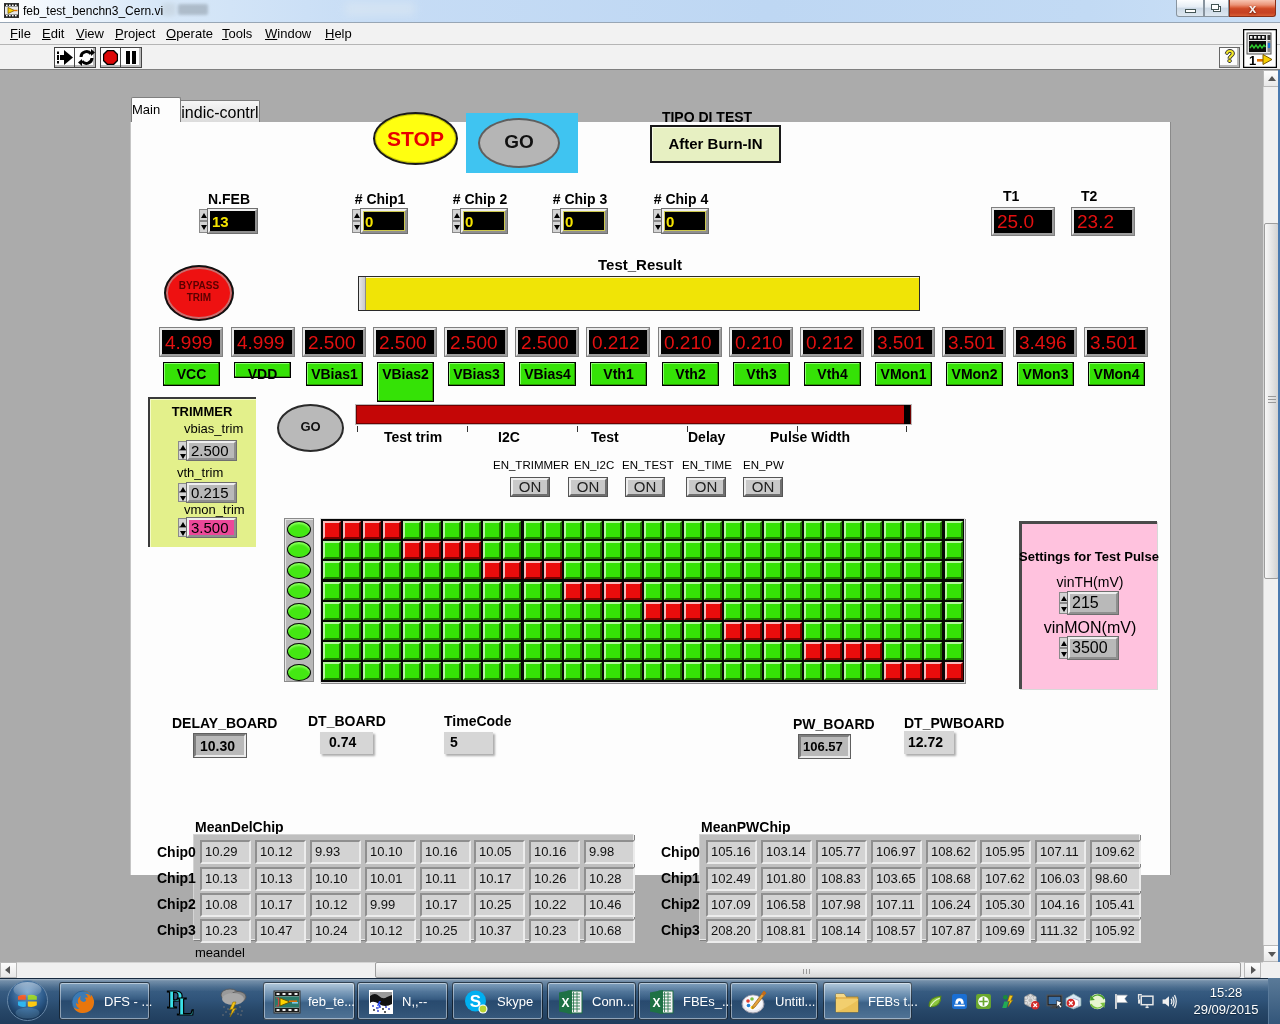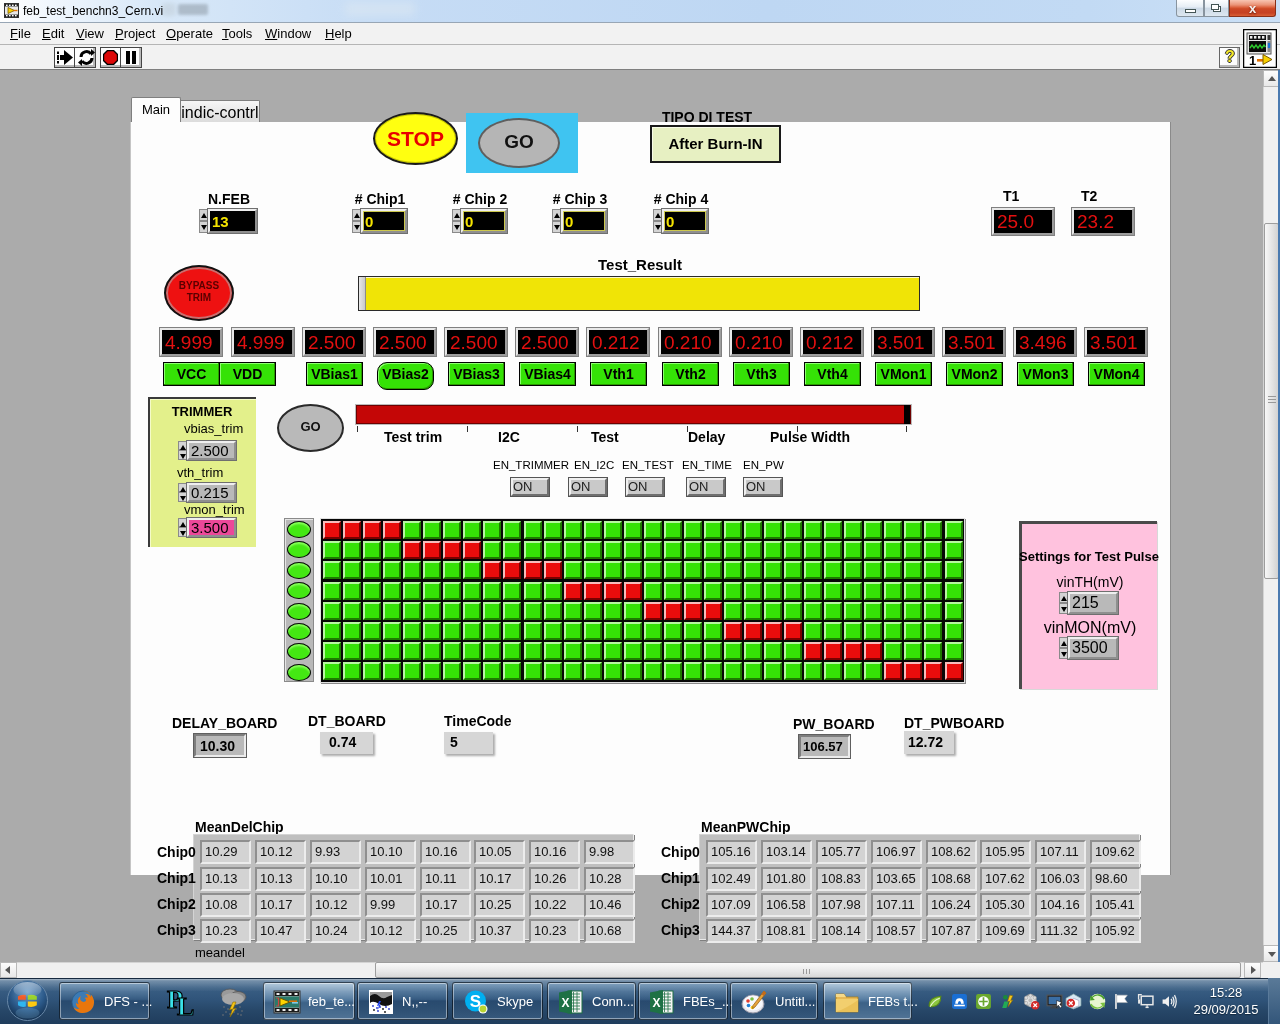--- a/index.html
+++ b/index.html
@@ -8,21 +8,21 @@
 .disp{position:absolute;background:#000;border:2px solid;border-color:#e8e8e8 #9d9d9d #9d9d9d #e8e8e8;box-shadow:0 0 0 1px #808080;color:#e31010;}
 .glab{position:absolute;background:#35e206;border:1px solid #000;box-shadow:inset -1px -1px 0 #2a9a00,inset 1px 1px 0 #8dff70;font-weight:bold;font-size:14px;color:#000;text-align:center;}
 .sparr{position:absolute;left:0;width:9px;background:#d4d4d4;border:1px solid #8a8a8a;}
 .sparr:after{content:"";position:absolute;left:1px;border-left:3px solid transparent;border-right:3px solid transparent;}
 .up:after{top:3px;border-bottom:5px solid #000;}
 .dn:after{top:3px;border-top:5px solid #000;}
 .cell{position:absolute;width:18px;height:18px;}
 .cg{background:#35e206;border:2px solid;border-color:#b7f7a0 #1d7a00 #1d7a00 #b7f7a0;}
 .cr{background:#ea0c0c;border:2px solid;border-color:#f7bcbc #7a0000 #7a0000 #f7bcbc;}
 .tcell{position:absolute;background:#d3d3d3;border:2px solid;border-color:#8f8f8f #ececec #ececec #8f8f8f;font-size:13px;color:#111;padding-left:3px;}
-.onbtn{position:absolute;width:38px;height:18px;background:#c9c9c9;border:2px solid;border-color:#efefef #6f6f6f #6f6f6f #efefef;box-shadow:0 0 0 1px #555;font-size:13px;color:#222;text-align:left;line-height:14px;}
+.onbtn{position:absolute;width:38px;height:18px;background:#c9c9c9;border:2px solid;border-color:#efefef #6f6f6f #6f6f6f #efefef;box-shadow:0 0 0 1px #555;font-size:15px;color:#222;text-align:center;line-height:14px;}
 .tbtn{position:absolute;top:982px;height:38px;border-radius:3px;border:1px solid rgba(0,0,0,0.55);box-shadow:inset 0 0 0 1px rgba(255,255,255,0.45);background:linear-gradient(180deg,rgba(150,185,215,0.55),rgba(70,110,150,0.30) 45%,rgba(30,60,95,0.35) 50%,rgba(80,120,160,0.45));color:#fff;font-size:13px;}
 .tbtn .tt{position:absolute;left:44px;top:11px;white-space:nowrap;}
 .tico{position:absolute;left:9px;top:5px;width:28px;height:28px;}
 .tray{position:absolute;top:15px;width:17px;height:17px;}
 </style></head><body>
 <div style="position:absolute;left:0;top:0;width:1280px;height:22px;background:linear-gradient(90deg,#ffffff 0%,#f0f6fd 4%,#d8e8f8 12%,#c6dcf5 30%,#bed7f3 60%,#c2daf4 85%,#cbe0f6 100%);"></div>
 <div style="position:absolute;left:162px;top:3px;width:14px;height:13px;background:#b9c4cc;opacity:.4;filter:blur(2px);border-radius:3px;"></div>
 <div style="position:absolute;left:178px;top:4px;width:30px;height:11px;background:#8e9aa6;opacity:.55;filter:blur(1.5px);border-radius:2px;"></div>
 <div style="position:absolute;left:345px;top:2px;width:70px;height:14px;background:#dce8f2;opacity:.6;filter:blur(4px);"></div>
 <svg class="ab" style="left:4px;top:3px" width="15" height="15" viewBox="0 0 15 15">
@@ -106,21 +106,21 @@
 <path d="M20 25.5 L29 30.5 L20 35.5 Z" fill="#f7d000" stroke="#7a5a00" stroke-width="1"></path>
 </svg>
 <div style="position:absolute;left:0;top:70px;width:1263px;height:892px;background:#ababab;"></div>
 <div style="position:absolute;left:131px;top:122px;width:1039px;height:753px;background:#fdfdfd;"></div>
 <div style="position:absolute;left:1170px;top:122px;width:1px;height:753px;background:#8a8a8a;"></div>
 <div style="position:absolute;left:130px;top:122px;width:1px;height:753px;background:#c5c5c5;"></div>
 <div style="position:absolute;left:180px;top:100px;width:80px;height:22px;background:linear-gradient(180deg,#f6f6f6,#dcdcdc);border:1px solid #7f7f7f;border-bottom:none;border-top-right-radius:2px;">
     <div style="margin-top:3px;text-align:center;font-size:16px;">indic-contrl</div>
   </div>
 <div style="position:absolute;left:131px;top:97px;width:50px;height:25px;background:#fdfdfd;border:1px solid #7f7f7f;border-bottom:none;border-top-left-radius:2px;border-top-right-radius:2px;">
-    <div style="margin-top:4px;text-align:center;font-size:13px;">Main</div>
+    <div style="margin-top:4px;font-size:13px;">Main</div>
   </div>
 <div style="position:absolute;left:373px;top:112px;width:85px;height:53px;background:#ffff10;border:2px solid #1a1a1a;border-radius:50%;box-shadow:inset 0 0 0 1px #c8c800;">
     <div style="margin-top:13px;text-align:center;font-weight:bold;font-size:21px;color:#e80000;">STOP</div>
   </div>
 <div style="position:absolute;left:466px;top:113px;width:112px;height:60px;background:#3fc4f1;"></div>
 <div style="position:absolute;left:478px;top:118px;width:82px;height:50px;background:#b5b5b5;border:2px solid #5f5f5f;border-radius:50%;">
     <div style="margin-top:11px;text-align:center;font-weight:bold;font-size:19px;color:#111;">GO</div>
   </div>
 <div style="position:absolute;left:637px;top:109px;width:140px;text-align:center;font-weight:bold;font-size:14px;">TIPO DI TEST</div>
 <div style="position:absolute;left:650px;top:125px;width:131px;height:38px;background:#e7f0c2;border:2px solid #1a1a1a;box-shadow:inset 1px 1px 0 #f8fce8;">
@@ -177,27 +177,27 @@
   </div>
 <div style="position:absolute;left:560px;top:256px;width:160px;text-align:center;font-weight:bold;font-size:15px;">Test_Result</div>
 <div style="position:absolute;left:358px;top:276px;width:562px;height:35px;background:#f0e406;border:1px solid #2a2a2a;box-shadow:inset 0 1px 0 #fbf8d0;">
     <div style="position:absolute;left:0;top:0;bottom:0;width:7px;background:linear-gradient(90deg,#e8e8e8,#c9c9c9);border-right:1px solid #8a8a8a;"></div>
   </div>
 <div class="disp" style="position:absolute;left:160px;top:328px;width:62px;height:28px;"></div>
 <div style="position:absolute;left:165px;top:332px;font-size:19px;color:#e31010;">4.999</div>
 <div class="glab" style="position:absolute;left:163px;top:362px;width:57px;height:24px;line-height:22px;">VCC</div>
 <div class="disp" style="position:absolute;left:232px;top:328px;width:62px;height:28px;"></div>
 <div style="position:absolute;left:237px;top:332px;font-size:19px;color:#e31010;">4.999</div>
-<div class="glab" style="position:absolute;left:219px;top:362px;width:57px;height:24px;line-height:22px;">VDD</div>
+<div class="glab" style="position:absolute;left:234px;top:362px;width:57px;height:16px;line-height:22px;">VDD</div>
 <div class="disp" style="position:absolute;left:303px;top:328px;width:62px;height:28px;"></div>
 <div style="position:absolute;left:308px;top:332px;font-size:19px;color:#e31010;">2.500</div>
 <div class="glab" style="position:absolute;left:306px;top:362px;width:57px;height:24px;line-height:22px;">VBias1</div>
 <div class="disp" style="position:absolute;left:374px;top:328px;width:62px;height:28px;"></div>
 <div style="position:absolute;left:379px;top:332px;font-size:19px;color:#e31010;">2.500</div>
-<div class="glab" style="position:absolute;left:377px;top:362px;width:57px;height:28px;line-height:22px;border-radius:10px;">VBias2</div>
+<div class="glab" style="position:absolute;left:377px;top:362px;width:57px;height:40px;line-height:22px;">VBias2</div>
 <div class="disp" style="position:absolute;left:445px;top:328px;width:62px;height:28px;"></div>
 <div style="position:absolute;left:450px;top:332px;font-size:19px;color:#e31010;">2.500</div>
 <div class="glab" style="position:absolute;left:448px;top:362px;width:57px;height:24px;line-height:22px;">VBias3</div>
 <div class="disp" style="position:absolute;left:516px;top:328px;width:62px;height:28px;"></div>
 <div style="position:absolute;left:521px;top:332px;font-size:19px;color:#e31010;">2.500</div>
 <div class="glab" style="position:absolute;left:519px;top:362px;width:57px;height:24px;line-height:22px;">VBias4</div>
 <div class="disp" style="position:absolute;left:587px;top:328px;width:62px;height:28px;"></div>
 <div style="position:absolute;left:592px;top:332px;font-size:19px;color:#e31010;">0.212</div>
 <div class="glab" style="position:absolute;left:590px;top:362px;width:57px;height:24px;line-height:22px;">Vth1</div>
 <div class="disp" style="position:absolute;left:659px;top:328px;width:62px;height:28px;"></div>
@@ -638,21 +638,21 @@
 <div class="lbl" style="left:661px;top:896px;font-size:14px;">Chip2</div>
 <div class="tcell" style="left:706px;top:893px;width:51px;height:24px;line-height:19px;">107.09</div>
 <div class="tcell" style="left:761px;top:893px;width:51px;height:24px;line-height:19px;">106.58</div>
 <div class="tcell" style="left:816px;top:893px;width:51px;height:24px;line-height:19px;">107.98</div>
 <div class="tcell" style="left:871px;top:893px;width:51px;height:24px;line-height:19px;">107.11</div>
 <div class="tcell" style="left:926px;top:893px;width:51px;height:24px;line-height:19px;">106.24</div>
 <div class="tcell" style="left:980px;top:893px;width:51px;height:24px;line-height:19px;">105.30</div>
 <div class="tcell" style="left:1035px;top:893px;width:51px;height:24px;line-height:19px;">104.16</div>
 <div class="tcell" style="left:1090px;top:893px;width:51px;height:24px;line-height:19px;">105.41</div>
 <div class="lbl" style="left:661px;top:922px;font-size:14px;">Chip3</div>
-<div class="tcell" style="left:706px;top:919px;width:51px;height:24px;line-height:19px;">144.37</div>
+<div class="tcell" style="left:706px;top:919px;width:51px;height:24px;line-height:19px;">208.20</div>
 <div class="tcell" style="left:761px;top:919px;width:51px;height:24px;line-height:19px;">108.81</div>
 <div class="tcell" style="left:816px;top:919px;width:51px;height:24px;line-height:19px;">108.14</div>
 <div class="tcell" style="left:871px;top:919px;width:51px;height:24px;line-height:19px;">108.57</div>
 <div class="tcell" style="left:926px;top:919px;width:51px;height:24px;line-height:19px;">107.87</div>
 <div class="tcell" style="left:980px;top:919px;width:51px;height:24px;line-height:19px;">109.69</div>
 <div class="tcell" style="left:1035px;top:919px;width:51px;height:24px;line-height:19px;">111.32</div>
 <div class="tcell" style="left:1090px;top:919px;width:51px;height:24px;line-height:19px;">105.92</div>
 <div style="position:absolute;left:195px;top:945px;font-size:13px;">meandel</div>
 <div style="position:absolute;left:1263px;top:70px;width:17px;height:892px;background:#f0f0f0;border-left:1px solid #d4d4d4;"></div>
 <div style="position:absolute;left:1263px;top:70px;width:17px;height:17px;background:linear-gradient(180deg,#fdfdfd,#e8e8e8);border:1px solid #b8b8b8;">

